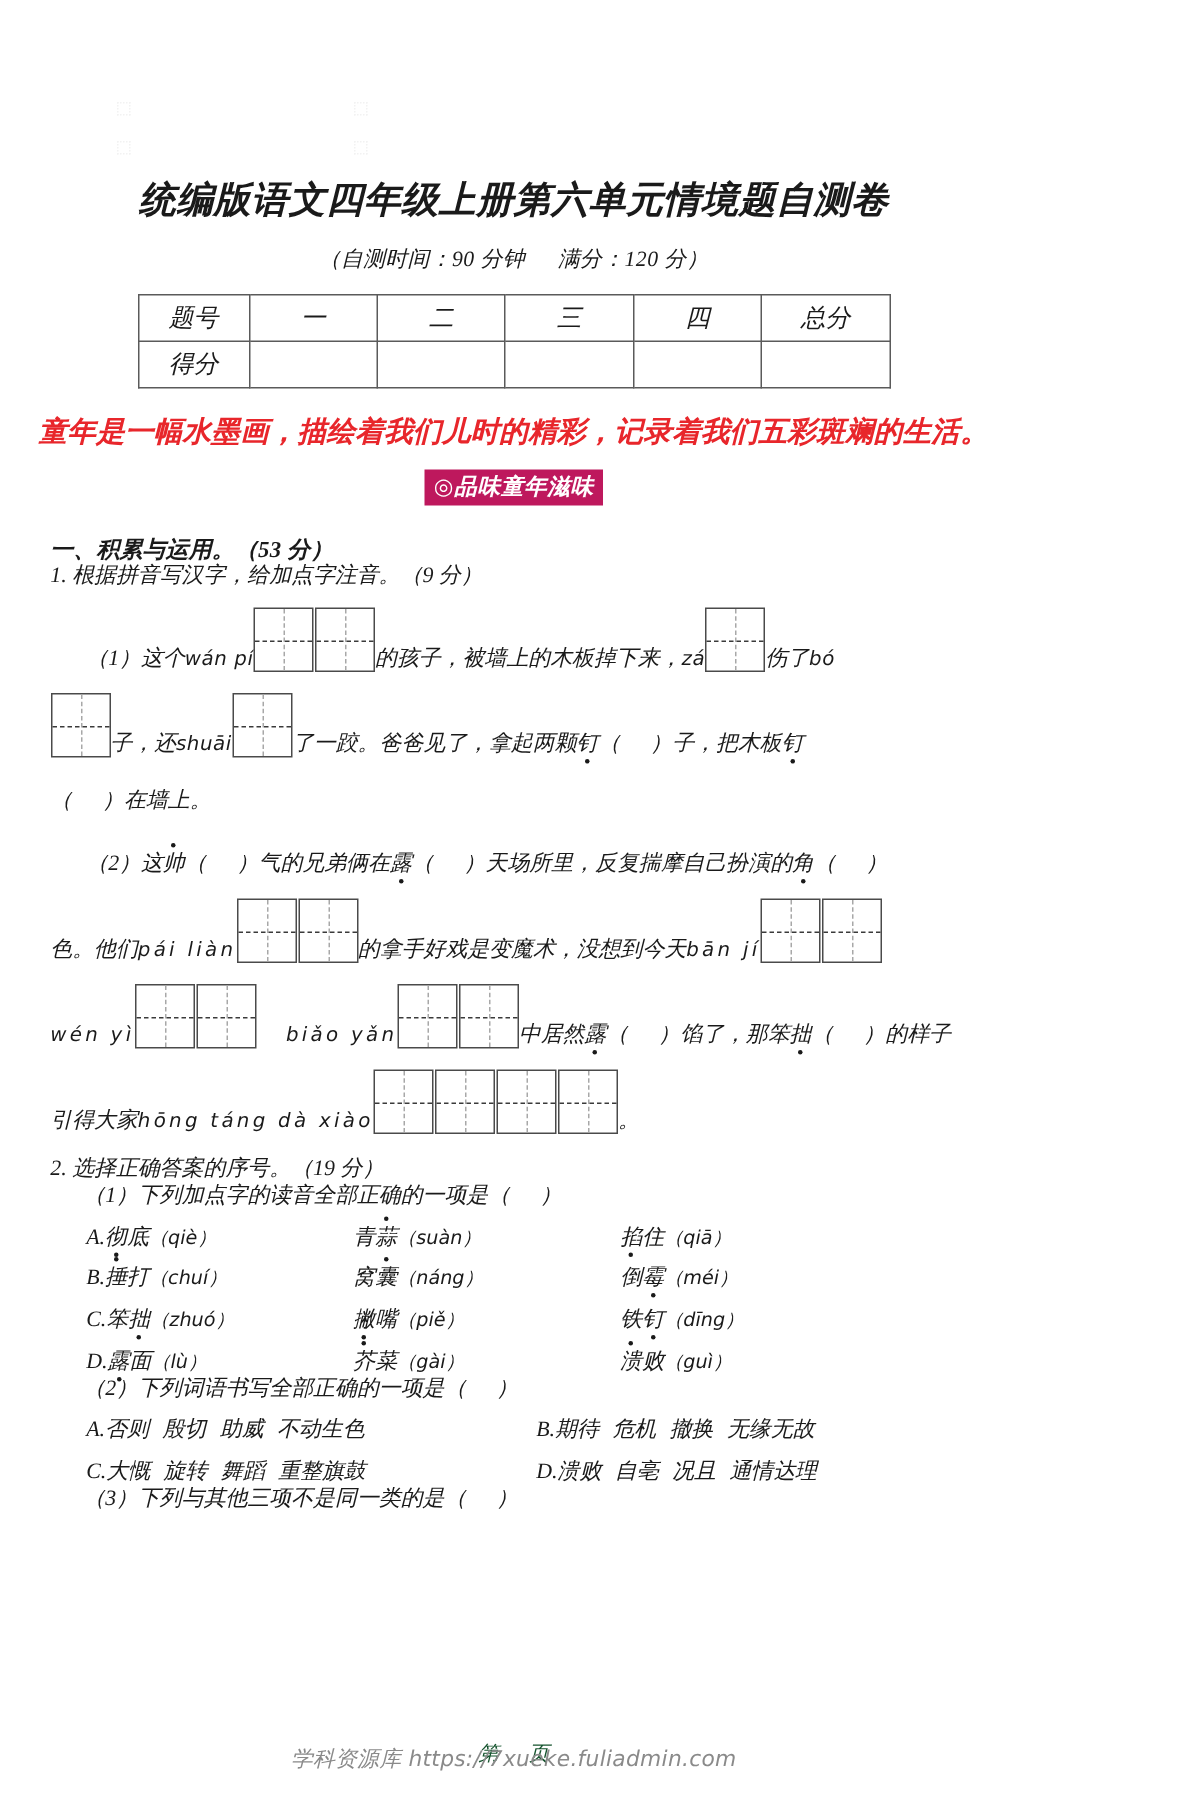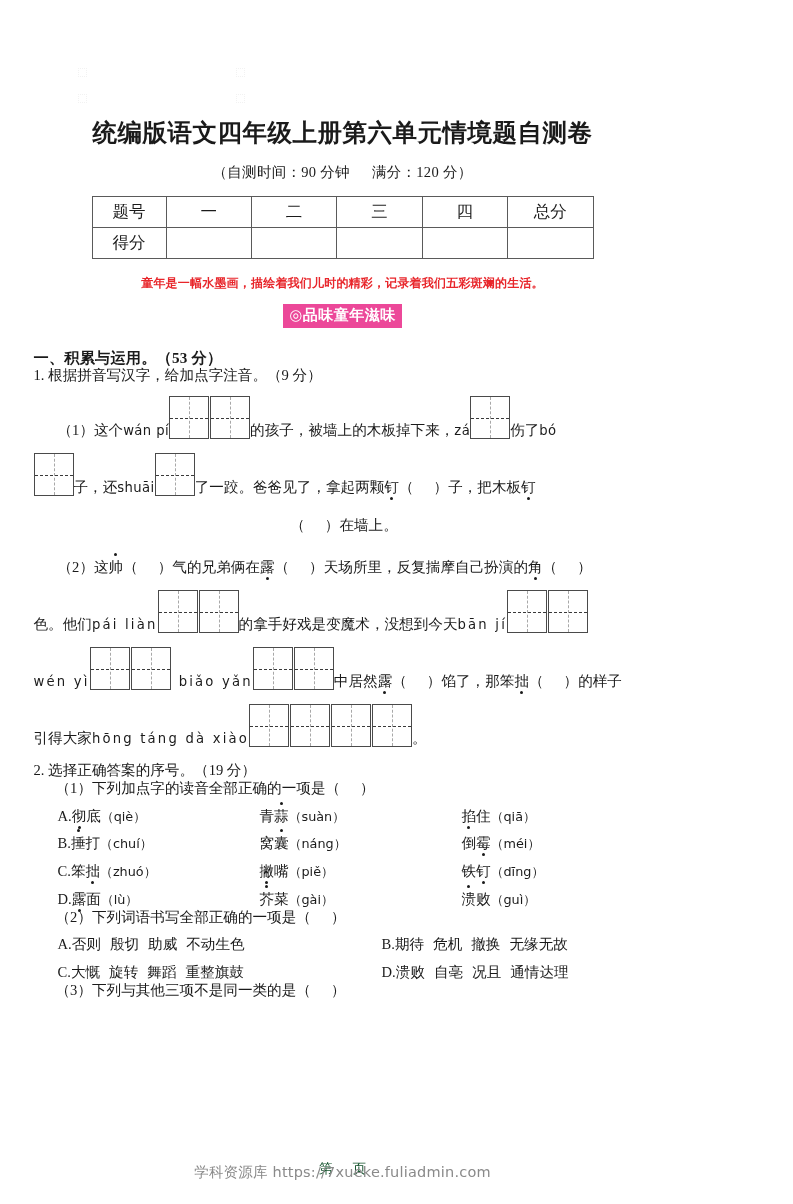--- a/index.html
+++ b/index.html
@@ -7,21 +7,21 @@
   body {
     width: 793px;
     height: 1204px;
     background: #ffffff;
     font-family: "Liberation Serif", "DejaVu Serif", serif;
     color: #1a1a1a;
     position: relative;
     overflow: hidden;
   }
 
-  .page { position: relative; width: 685px; height: 1204px; padding: 0; }
+  .page { position: relative; width: 685px; height: 1204px; padding: 0; font-style: italic; }
 
   
   .corner-marks { position: absolute; top: 68px; left: 0; width: 793px; height: 50px; }
   .corner-mark {
     position: absolute; width: 9px; height: 9px;
     border: 1px dotted #f2f2f2;
   }
 
   
   .doc-title {
@@ -56,30 +56,30 @@
     font-size: 16.5px;
     padding: 0;
   }
   table.score-table td.lbl { width: 74px; }
 
   
   .red-banner {
     text-align: center;
     color: #e8262b;
     font-weight: bold;
-    font-size: 12px;
+    font-size: 19px;
     margin-top: 16px;
     letter-spacing: 0.2px;
   }
 
   
   .green-wrap { text-align: center; margin-top: 12px; }
   .green-heading {
     display: inline-block;
-    background: #ec4899;
+    background: #be185d;
     color: #ffffff;
     font-weight: bold;
     font-size: 15px;
     padding: 2px 6px 3px 6px;
     letter-spacing: 0.5px;
   }
 
   
   .content {
     margin: 0 auto;
@@ -162,21 +162,20 @@
   }
   .sp { display: inline-block; width: 20px; }
 
   
   .choice-row {
     margin-top: 13px;
     padding-left: 24px;
     font-size: 14.6px;
     display: flex;
     white-space: nowrap;
-    gap: 24px;
   }
   .choice-row .col { width: 178px; flex: 0 0 auto; }
   .choice-row .col.wide2 { width: 300px; }
   .py { font-family: "DejaVu Sans", "Liberation Sans", sans-serif; font-size: 12.8px; }
 
   .word-gap { display: inline-block; width: 9px; }
 
   
   .footer {
     position: absolute;
@@ -273,21 +272,21 @@
         <span class="tzg"></span>
       </span>
       <span class="txt">子，还</span>
       <span class="pinyin">shuāi</span>
       <span class="grid-set">
         <span class="tzg"></span>
       </span>
       <span class="txt">了一跤。爸爸见了，拿起两颗<span class="dot-under">钉</span>（<span class="sp"></span>）子，把木板<span class="dot-under">钉</span></span>
     </div>
 
-    <div class="flow-row" style="padding-left:0; margin-top:12px;justify-content:center;">
+    <div class="flow-row" style="padding-left:0; margin-top:12px;">
       <span class="txt">（<span class="sp"></span>）在墙上。</span>
     </div>
 
     <div class="flow-row q-indent2" style="margin-top:16px;">
       <span class="txt">（2）</span>
       <span class="txt">这<span class="dot-over">帅</span>（<span class="sp"></span>）气的兄弟俩在<span class="dot-under">露</span>（<span class="sp"></span>）天场所里，反复揣摩自己扮演的<span class="dot-under">角</span>（<span class="sp"></span>）</span>
     </div>
 
     <div class="flow-row" style="padding-left:0;">
       <span class="txt">色。他们</span>
@@ -303,21 +302,21 @@
           <span class="tzg"></span>
       </span>
     </div>
 
     <div class="flow-row" style="padding-left:0;">
       <span class="pinyin wide">wén yì</span>
       <span class="grid-set">
         <span class="tzg"></span>
           <span class="tzg"></span>
       </span>
-      <span class="pinyin wide" style="padding-left:8px;">biǎo yǎn</span>
+      <span class="pinyin wide" style="padding-left:8px;margin-left:12px;">biǎo yǎn</span>
       <span class="grid-set">
         <span class="tzg"></span>
           <span class="tzg"></span>
       </span>
       <span class="txt">中居然<span class="dot-under">露</span>（<span class="sp"></span>）馅了，那笨<span class="dot-under">拙</span>（<span class="sp"></span>）的样子</span>
     </div>
 
     <div class="flow-row" style="padding-left:0;">
       <span class="txt">引得大家</span>
       <span class="pinyin wide">hōng táng dà xiào</span>

